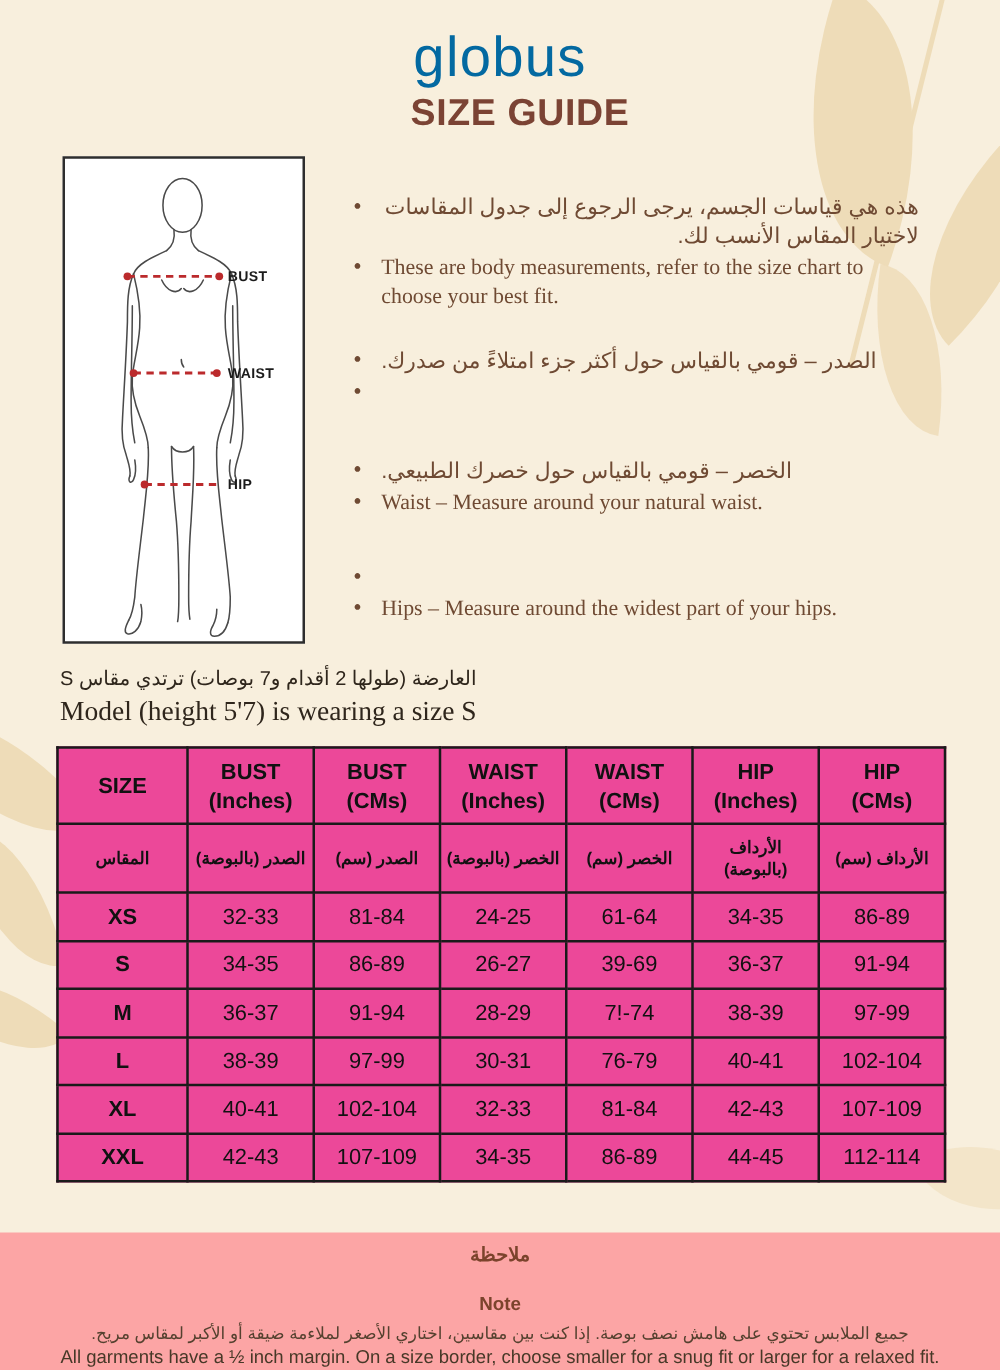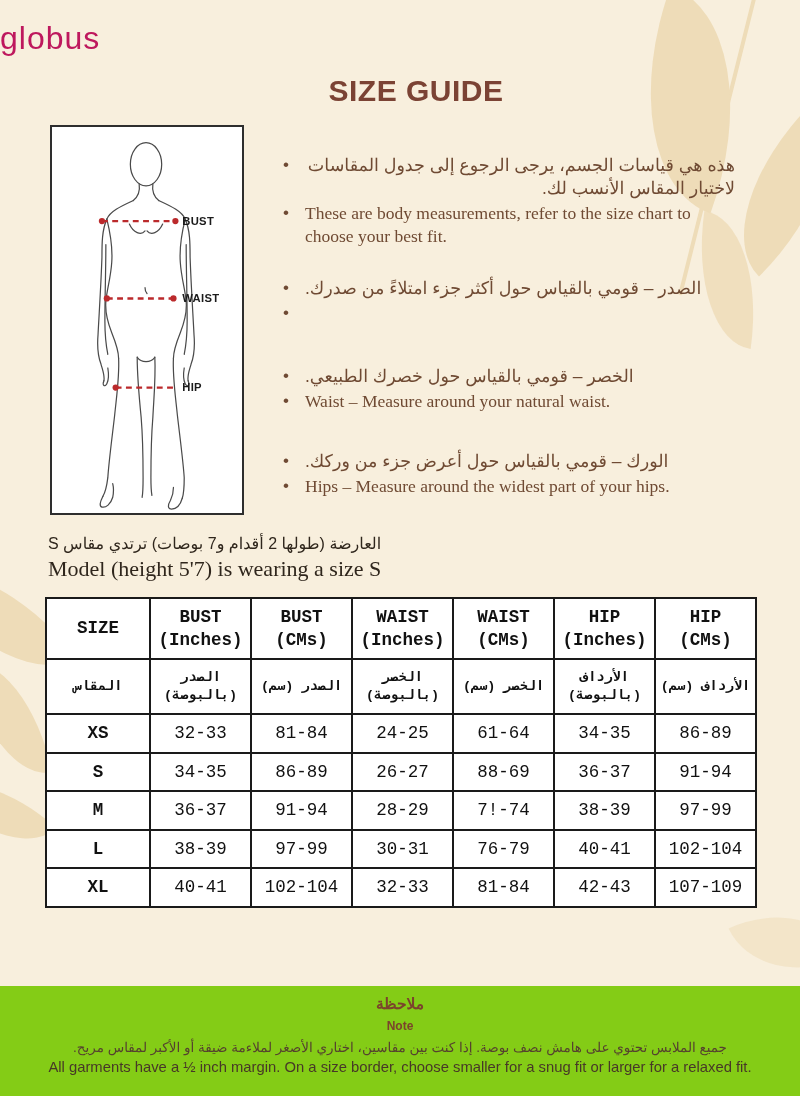--- a/index.html
+++ b/index.html
@@ -12,22 +12,22 @@
   .leaf{position:absolute; background:#eedcb8; border-radius:0 100% 0 100%;}
   .leaf.l-a{width:115px;height:200px; right:52px; top:0px; transform:rotate(20deg); }
   .leaf.l-b{width:85px;height:160px; right:-28px; top:110px; transform:rotate(45deg);}
   .leaf.l-c{width:65px;height:130px; right:40px; top:215px; transform:rotate(8deg); opacity:.85;}
   .leaf.l-stem{width:4px;height:330px; right:78px; top:-30px; transform:rotate(14deg); border-radius:2px;}
   .leaf.l-d{width:75px;height:150px; left:-38px; top:545px; transform:rotate(-38deg);}
   .leaf.l-e{width:62px;height:125px; left:-22px; top:655px; transform:rotate(-12deg);}
   .leaf.l-f{width:55px;height:108px; left:-30px; top:758px; transform:rotate(-48deg);}
   .leaf.l-g{width:95px;height:75px; right:-35px; top:905px; transform:rotate(-25deg); opacity:.55;}
 
-  .brand{position:absolute; top:20px; left:0; width:100%; 
-    font-size:32px; font-weight:400; letter-spacing:1px; color:#be185d; z-index:2;}
+  .brand{position:absolute; top:20px; left:0; width:100%; text-align:center;
+    font-size:45px; font-weight:400; letter-spacing:1px; color:#0369a1; z-index:2;}
   .title{position:absolute; top:74px; left:16px; width:100%; text-align:center;
     font-size:30px; font-weight:700; letter-spacing:.5px; color:#7b4334; z-index:2;}
 
   .figure-box{position:absolute; left:50px; top:125px; width:194px; height:390px;
     background:#ffffff; border:2px solid #2e2e2e; box-sizing:border-box; z-index:2;}
   .figure-box svg{display:block; width:100%; height:100%;}
 
   .bullets{position:absolute; left:283px; top:154px; width:452px; z-index:2;}
   .bullet-group{margin-bottom:30px;}
   .bullet-group:nth-child(1){margin-bottom:29px;}
@@ -36,33 +36,33 @@
   .b-line{display:flex; gap:10px; align-items:flex-start; margin-bottom:2px;}
   .dot{width:12px; flex:0 0 12px; color:#6f4a33; font-size:17px; line-height:1.32;}
   .b-ar{font-size:17.5px; color:#6f4a33; line-height:1.32;}
   .b-en{font-family:"Liberation Serif",serif; font-size:17.5px; color:#6f4a33; line-height:1.3;}
 
   .model-info{position:absolute; left:48px; top:533px; z-index:2;}
   .model-ar{direction:rtl; text-align:left; font-size:16px; color:#2f261c; line-height:1.35;}
   .model-en{font-family:"Liberation Serif",serif; font-size:22px; color:#2f261c; margin-top:1px;}
 
   table.size-chart{position:absolute; left:45px; top:597px; width:710px; z-index:2;
-    border-collapse:collapse; background:#ffffff; table-layout:fixed;font-family:Liberation Mono, monospace;}
+    border-collapse:collapse; background:#ec4899; table-layout:fixed;}
   .size-chart th,.size-chart td{border:2px solid #1a1a1a; text-align:center;
     vertical-align:middle; padding:0; color:#111111;}
   .size-chart thead tr.r-en th{height:59px; font-size:17.5px; font-weight:700; line-height:1.3;}
   .size-chart thead tr.r-ar th{height:53px; font-size:13.5px; font-weight:700; line-height:1.3; padding:0 4px;}
   .size-chart tbody td{height:36.5px; font-size:17.5px; font-weight:400;}
   .size-chart tbody td.size-cell{font-weight:700;}
   .size-chart col.c-size{width:104px;} .size-chart col.c-val{width:101px;}
 
   .note-band{position:absolute; left:0; top:986px; width:800px; height:110px;
-    background:#84cc16; text-align:center; z-index:2; box-sizing:border-box; padding-top:9px;}
+    background:#fca5a5; text-align:center; z-index:2; box-sizing:border-box; padding-top:9px;}
   .note-title-ar{font-size:15.5px; font-weight:700; color:#7b432c;}
-  .note-title-en{font-size:12px; font-weight:700; color:#7b432c; margin-top:6px;}
+  .note-title-en{font-size:15px; font-weight:700; color:#7b432c; margin-top:21px;}
   .note-ar{direction:rtl; font-size:13.5px; color:#55412f; margin-top:6px; padding:0 8px;}
   .note-en{font-size:14.8px; color:#473827; margin-top:4px; padding:0 6px;}
 </style>
 </head>
 <body>
 
 <div class="page">
 
   <div class="leaf l-stem"></div>
   <div class="leaf l-a"></div>
@@ -151,21 +151,20 @@
           <span class="b-ar" dir="rtl">الخصر – قومي بالقياس حول خصرك الطبيعي.</span>
         </div>
         <div class="b-line">
           <span class="dot">•</span>
           <span class="b-en">Waist – Measure around your natural waist.</span>
         </div>
       </div>
       <div class="bullet-group">
         <div class="b-line">
           <span class="dot">•</span>
-          <span class="b-ar" dir="rtl">الورك – قومي بالقياس حول أعرض جزء من وركك.</span>
         </div>
         <div class="b-line">
           <span class="dot">•</span>
           <span class="b-en">Hips – Measure around the widest part of your hips.</span>
         </div>
       </div>
     </div>
 
   <div class="model-info">
     <div class="model-ar">العارضة (طولها 2 أقدام و7 بوصات) ترتدي مقاس S</div>
@@ -230,21 +229,21 @@
           <td>24-25</td>
           <td>61-64</td>
           <td>34-35</td>
           <td>86-89</td>
         </tr>
         <tr>
           <td class="size-cell">S</td>
           <td>34-35</td>
           <td>86-89</td>
           <td>26-27</td>
-          <td>88-69</td>
+          <td>39-69</td>
           <td>36-37</td>
           <td>91-94</td>
         </tr>
         <tr>
           <td class="size-cell">M</td>
           <td>36-37</td>
           <td>91-94</td>
           <td>28-29</td>
           <td>7!-74</td>
           <td>38-39</td>
@@ -261,20 +260,29 @@
         </tr>
         <tr>
           <td class="size-cell">XL</td>
           <td>40-41</td>
           <td>102-104</td>
           <td>32-33</td>
           <td>81-84</td>
           <td>42-43</td>
           <td>107-109</td>
         </tr>
+        <tr>
+          <td class="size-cell">XXL</td>
+          <td>42-43</td>
+          <td>107-109</td>
+          <td>34-35</td>
+          <td>86-89</td>
+          <td>44-45</td>
+          <td>112-114</td>
+        </tr>
       </tbody>
   </table>
 
   <div class="note-band">
     <div class="note-title-ar">ملاحظة</div>
     <div class="note-title-en">Note</div>
     <div class="note-ar">جميع الملابس تحتوي على هامش نصف بوصة. إذا كنت بين مقاسين، اختاري الأصغر لملاءمة ضيقة أو الأكبر لمقاس مريح.</div>
     <div class="note-en">All garments have a ½ inch margin. On a size border, choose smaller for a snug fit or larger for a relaxed fit.</div>
   </div>
 

